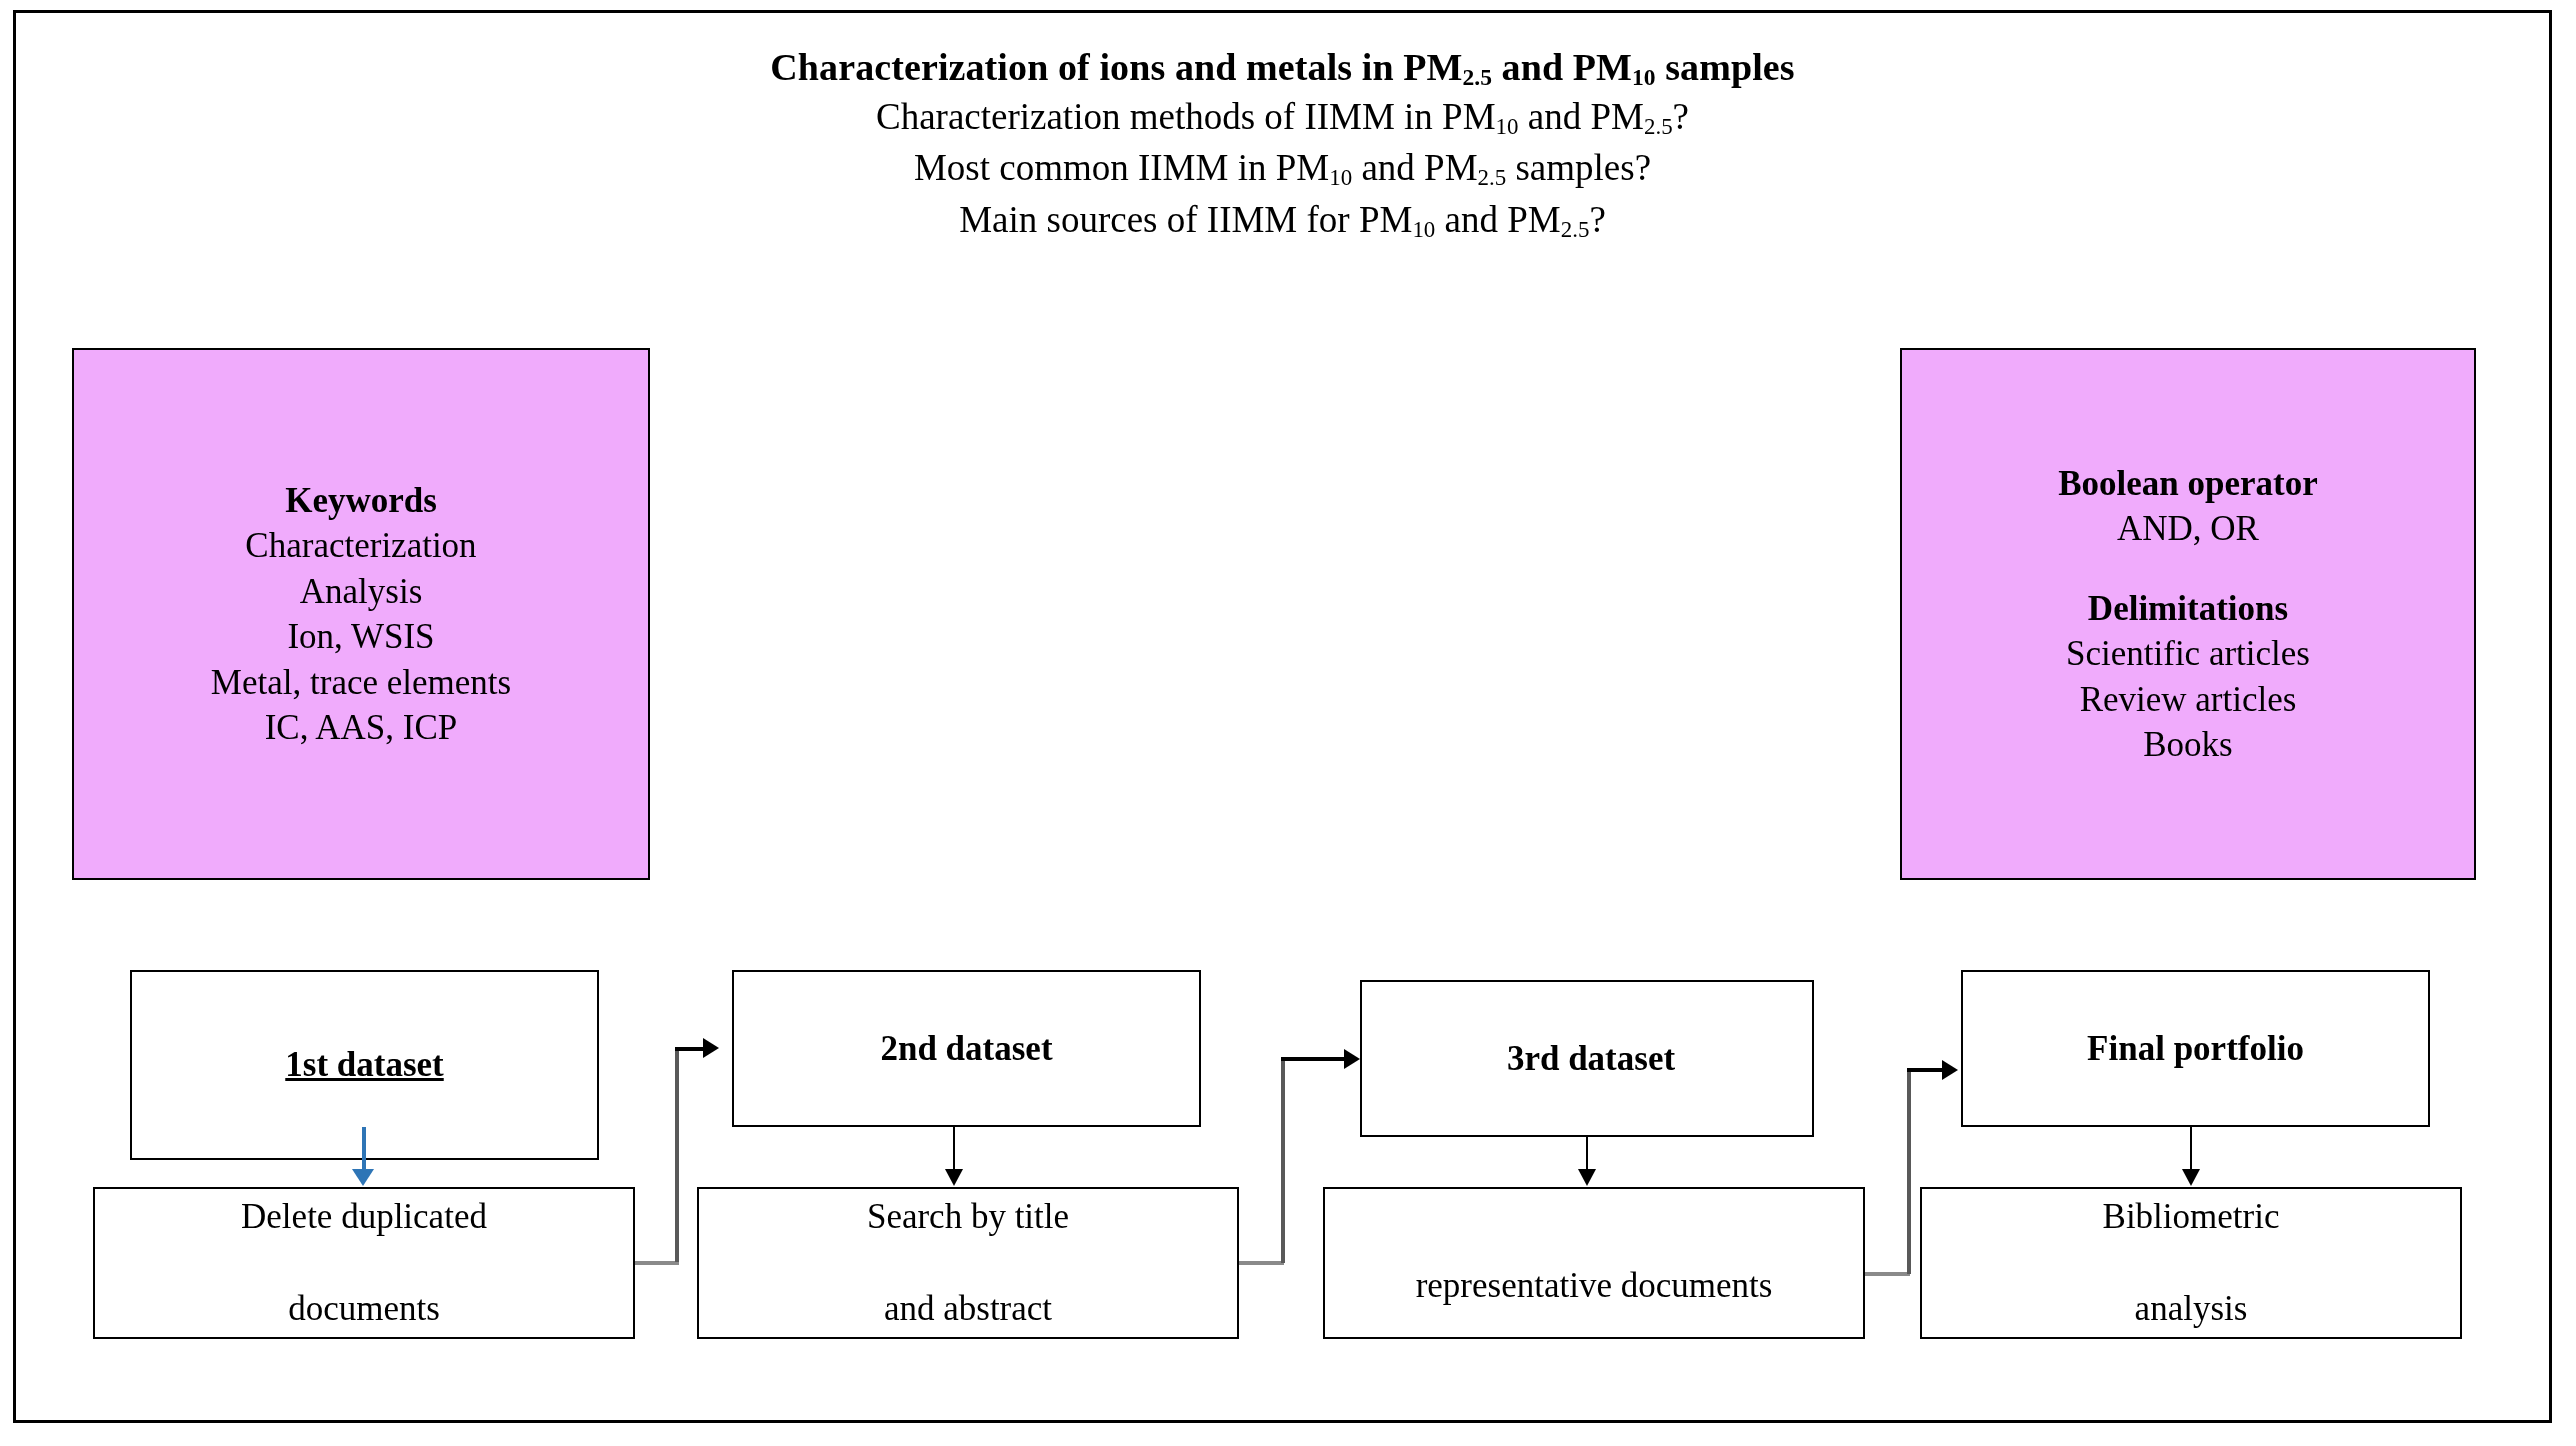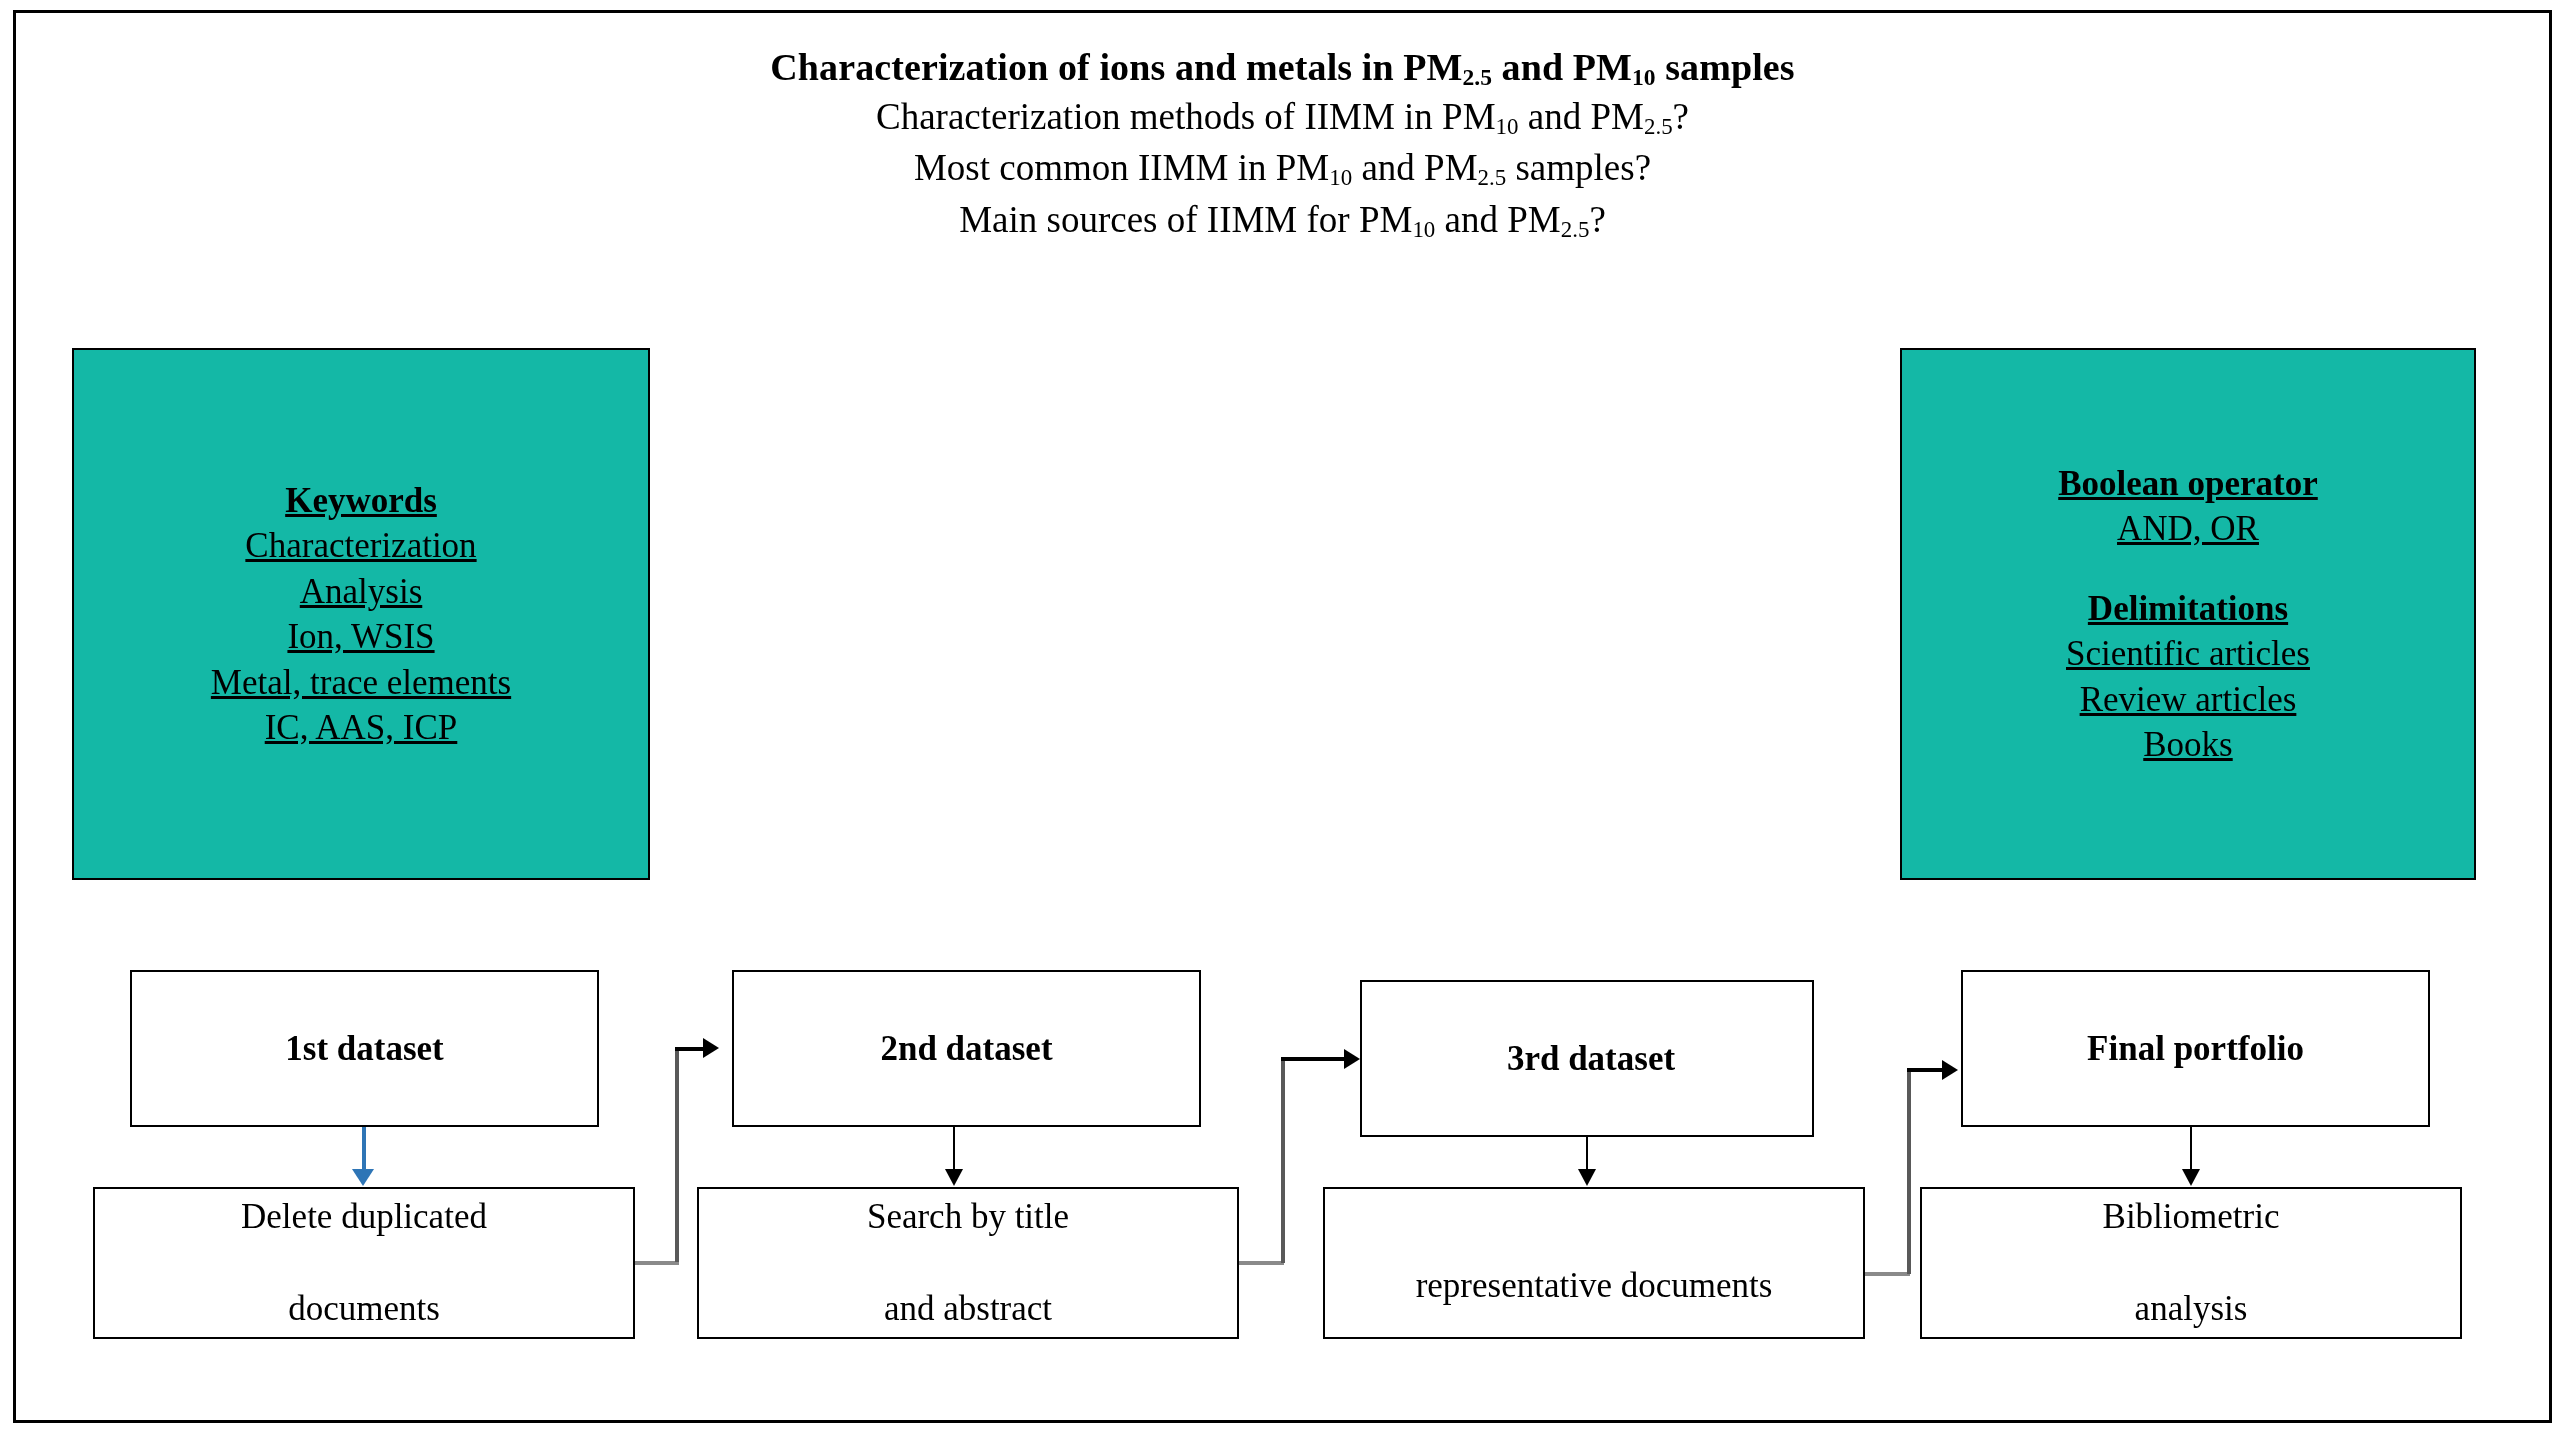--- a/index.html
+++ b/index.html
@@ -8,39 +8,39 @@
   #figure{position:absolute;left:13px;top:10.3px;width:2539px;height:1413px;
           border:3.7px solid #000;box-sizing:border-box;background:#fff;}
 
   .hdr{position:absolute;left:0;width:100%;text-align:center;line-height:1;}
   .hdr-title{top:35px;font-size:38px;font-weight:bold;letter-spacing:0.1px;}
   .hdr-q1{top:85px;font-size:37px;}
   .hdr-q2{top:136px;font-size:37px;}
   .hdr-q3{top:188px;font-size:37px;}
   sub{font-size:.62em;vertical-align:-0.22em;letter-spacing:0;}
 
-  .tbox{position:absolute;border:2.9px solid #000;box-sizing:border-box;background:#14b8a6;
-        display:flex;flex-direction:column;align-items:center;justify-content:center;text-decoration:underline;}
+  .tbox{position:absolute;border:2.9px solid #000;box-sizing:border-box;background:#f0abfc;
+        display:flex;flex-direction:column;align-items:center;justify-content:center;}
   .tbox .ln{font-size:35px;line-height:1.30;white-space:nowrap;}
   .tbox .bd{font-weight:bold;}
   .gap{height:34px;}
 
   #box-keywords{left:56px;  top:335px; width:578px;  height:532px;}
   #box-database{left:869px;top:335px; width:809px; height:532px;}
   #box-boolean {left:1884px;top:335px; width:576px;  height:532px;}
   #box-keywords .stack,#box-boolean .stack,#box-database .stack{
       display:flex;flex-direction:column;align-items:center;}
 
   .fbox{position:absolute;border:2.9px solid #000;box-sizing:border-box;background:#fff;
         display:flex;align-items:center;justify-content:center;text-align:center;}
   .fbox span{font-size:35px;line-height:1.32;display:block;}
   .fbox.head span{font-weight:bold;}
 
   
-  #ds1{left:114px; top:957px;width:469px; height:157px;}
+  #ds1{left:114px; top:957px;width:469px; height:190px;text-decoration:underline;}
   #ds2{left:716px; top:957px;width:469px; height:157px;}
   #ds3{left:1344px;top:967px;width:454px; height:157px;padding-left:8px;}
   #ds4{left:1945px;top:957px;width:469px; height:157px;}
   
   #pr1{left:77px; top:1174px;width:542px; height:152px;}
   #pr2{left:681px; top:1174px;width:542px; height:152px;}
   #pr3{left:1307px;top:1174px;width:542px; height:152px;}
   #pr4{left:1904px;top:1174px;width:542px; height:152px;}
 
   

